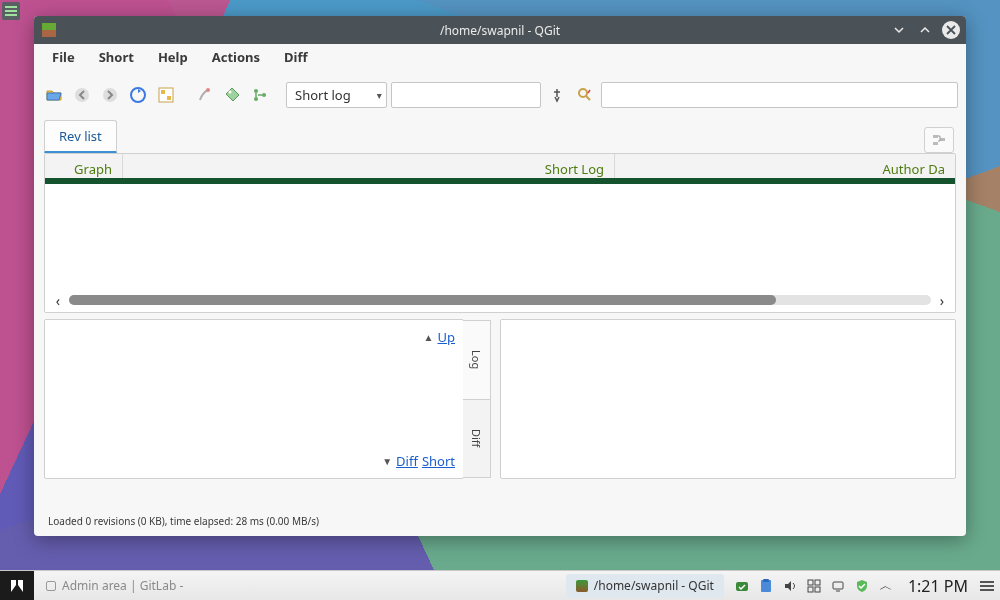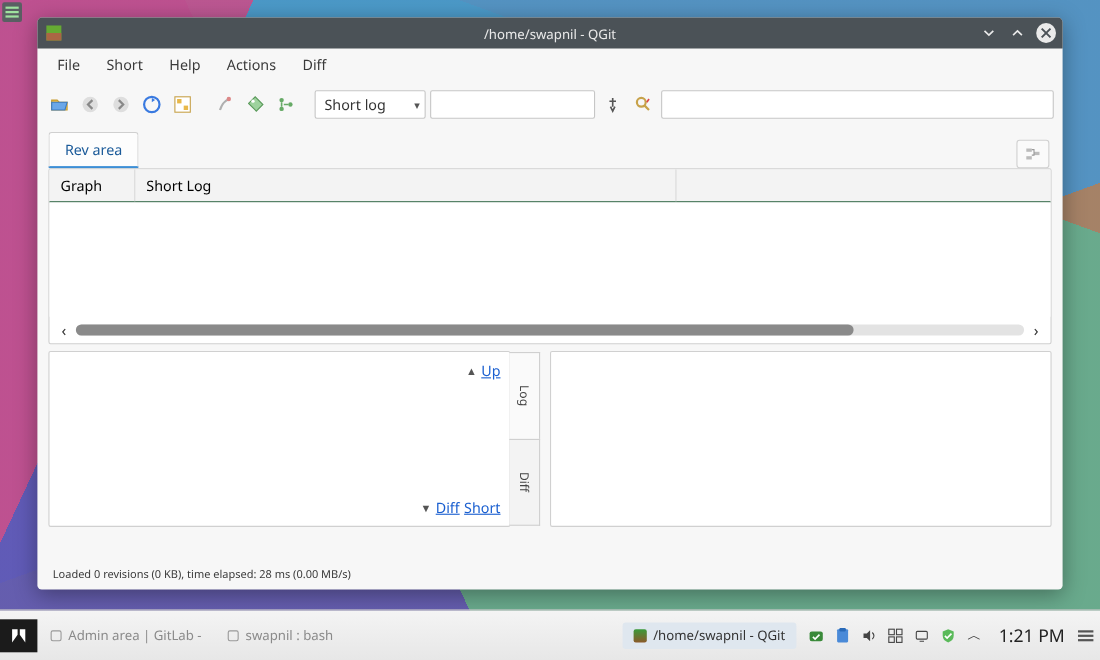--- a/index.html
+++ b/index.html
@@ -15,39 +15,39 @@
 .topbar-btn span { width:12px; height:2px; background:#9fe29f; }
 
 .window { position:absolute; top:16px; left:34px; width:932px; height:520px; background:#f7f7f7; border-radius:4px; box-shadow:0 4px 20px rgba(0,0,0,.35); display:flex; flex-direction:column; }
 .titlebar { height:28px; background:#4b5257; color:#eaeaea; display:flex; align-items:center; font-size:12px; border-radius:4px 4px 0 0; position:relative; }
 .titlebar .icon { margin:0 6px 0 8px; width:14px; height:14px; }
 .titlebar .title { position:absolute; left:0; right:0; text-align:center; pointer-events:none; }
 .win-controls { position:absolute; right:6px; top:0; height:28px; display:flex; align-items:center; gap:8px; }
 .win-controls .ctl { width:18px; height:18px; display:flex; align-items:center; justify-content:center; color:#eaeaea; cursor:pointer; }
 .win-controls .close { background:#eaeaea; color:#4b5257; border-radius:50%; font-weight:bold; }
 
-.menubar { height:30px; display:flex; align-items:center; padding:0 6px; font-size:13px; color:#3a3a3a; }
+.menubar { height:30px; display:flex; align-items:flex-start; padding:0 6px; font-size:13px; color:#3a3a3a;font-weight:bold; }
 .menubar .mi { padding:4px 12px; cursor:pointer; border-radius:3px; }
 
 .toolbar { height:42px; display:flex; align-items:center; padding:0 8px; gap:4px; }
 .tbtn { width:24px; height:24px; display:flex; align-items:center; justify-content:center; border-radius:3px; cursor:pointer; }
 .tsep { width:6px; }
 .combo { height:26px; border:1px solid #c6c6c6; background:#fff; border-radius:2px; display:flex; align-items:center; padding:0 4px 0 8px; font-size:13px; color:#333; gap:26px; cursor:pointer; }
 .combo .chev { font-size:10px; color:#555; }
 .tinput { height:26px; border:1px solid #c6c6c6; background:#fff; border-radius:2px; padding:0 6px; font-size:13px; color:#333; }
 
 .tabs-row { display:flex; align-items:flex-end; padding:4px 10px 0 10px; gap:0; }
 .tab { padding:6px 14px; font-size:13px; color:#2a6fb0; border:1px solid #d0d0d0; border-bottom:none; background:#f7f7f7; border-radius:3px 3px 0 0; position:relative; }
 .tab.active { border-bottom:2px solid #3d8fd6; color:#1a5a99; background:#fdfdfd; }
 .tabs-spacer { flex:1; }
 .tabs-tool { width:30px; height:26px; border:1px solid #d0d0d0; border-radius:3px; display:flex; align-items:center; justify-content:center; background:#fafafa; cursor:pointer; margin-right:2px; }
 
 .content { flex:1; padding:0 10px 6px 10px; display:flex; flex-direction:column; gap:6px; }
 .table-wrap { border:1px solid #d0d0d0; background:#fff; border-radius:2px; display:flex; flex-direction:column; height:160px; }
-.thead { display:flex; height:30px; border-bottom:1px solid #14532d; font-size:13px; color:#000000; background:#f3f3f3; }
+.thead { display:flex; height:30px; border-bottom:6px solid #14532d; font-size:13px; color:#4d7c0f; background:#f3f3f3;text-align:right; }
 .thead .th { padding:6px 10px; border-right:1px solid #d9d9d9; }
 .tbody { flex:1; background:#fff; }
 .hscroll { height:24px; display:flex; align-items:center; padding:0 6px; gap:4px; }
 .hscroll .arrow { font-size:14px; color:#333; cursor:pointer; width:14px; text-align:center; }
 .hscroll .track { flex:1; height:10px; background:#e3e3e3; border-radius:5px; position:relative; }
 .hscroll .thumb { position:absolute; top:0; left:0; height:10px; width:82%; background:#8a8a8a; border-radius:5px; }
 
 .panes { display:flex; gap:8px; height:160px; }
 .pane { border:1px solid #d0d0d0; background:#fff; border-radius:2px; flex:1; position:relative; padding:4px; }
 .pane.left { flex:0 0 420px; }
@@ -55,21 +55,21 @@
 .vtab { flex:1; border:1px solid #d0d0d0; border-left:none; background:#f3f3f3; writing-mode:vertical-rl; text-orientation:mixed; font-size:11px; display:flex; align-items:center; justify-content:center; color:#444; cursor:pointer; }
 .vtab.first { border-bottom:none; background:#fafafa; }
 .linkrow { position:absolute; display:flex; align-items:center; gap:4px; font-size:13px; }
 .linkrow.up { top:8px; right:8px; }
 .linkrow.down { bottom:8px; right:8px; }
 .linkrow a { color:#1a5fd0; text-decoration:underline; cursor:pointer; }
 .linkrow .tri { font-size:10px; color:#555; }
 
 .statusbar { height:30px; font-size:10px; color:#3a3a3a; display:flex; align-items:center; padding:0 14px; }
 
-.taskbar { position:absolute; bottom:0; left:0; right:0; height:46px; background:linear-gradient(#f4f4f4,#e7e7e7); border-top:1px solid #c8c8c8; display:flex; align-items:center; font-size:12px; color:#333; }
+.taskbar { position:absolute; bottom:0; left:0; right:0; height:30px; background:linear-gradient(#f4f4f4,#e7e7e7); border-top:1px solid #c8c8c8; display:flex; align-items:center; font-size:12px; color:#333; }
 .kmenu { width:34px; height:30px; background:#1b1b1b; color:#fff; display:flex; align-items:center; justify-content:center; font-weight:bold; font-size:14px; cursor:pointer; }
 .task { display:flex; align-items:center; gap:6px; padding:0 10px; height:24px; margin:0 2px; border-radius:3px; cursor:pointer; }
 .task.min { color:#8a8a8a; }
 .task.active { background:#dfe7ef; }
 .task .dot { width:10px; height:10px; border:1px solid #999; border-radius:2px; }
 .task .qicon { width:12px; height:12px; background:linear-gradient(#3a9a3a,#8b5a2a); border-radius:2px; }
 .tray { margin-left:auto; display:flex; align-items:center; gap:8px; padding:0 8px; }
 .tray .ti { width:16px; height:16px; display:flex; align-items:center; justify-content:center; color:#3a3a3a; cursor:pointer; font-size:13px; }
 .clock { font-size:16px; color:#222; padding:0 6px; }
 .hamb { display:flex; flex-direction:column; gap:2px; padding:0 6px; cursor:pointer; }
@@ -191,37 +191,38 @@
         <svg width="16" height="16">
           <circle cx="6" cy="6" r="4" fill="none" stroke="#c7a24a" stroke-width="2"></circle>
           <path d="M9 9l4 4" stroke="#c7a24a" stroke-width="2"></path>
           <path d="M13 3l-2 3" stroke="#d44" stroke-width="1.5"></path>
         </svg>
       </div>
     <input class="tinput" style="flex: 1 1 0%;" value="">
   </div>
 
   <div class="tabs-row">
-    <div class="tab active">Rev area</div>
+    <div class="tab active">Rev list</div>
     <div class="tabs-spacer"></div>
     <div class="tabs-tool">
         <svg width="16" height="16">
           <rect x="2" y="3" width="5" height="3" fill="#bbb"></rect>
           <rect x="2" y="10" width="5" height="3" fill="#bbb"></rect>
           <rect x="9" y="6" width="5" height="3" fill="#bbb"></rect>
           <path d="M7 4h2v5h-2" stroke="#999" fill="none"></path>
         </svg>
       </div>
   </div>
 
   <div class="content">
     <div class="table-wrap">
       <div class="thead">
         <div class="th" style="width:78px">Graph</div>
         <div class="th" style="width:492px">Short Log</div>
+        <div class="th" style="flex:1;border-right:none">Author Da</div>
       </div>
       <div class="tbody"></div>
       <div class="hscroll">
         <div class="arrow">‹</div>
         <div class="track">
             <div class="thumb"></div>
           </div>
         <div class="arrow">›</div>
       </div>
     </div>
@@ -254,24 +255,20 @@
 <div class="taskbar">
   <div class="kmenu">
     <svg width="18" height="18">
         <path d="M3 3h5v5l-5 7V3zM10 3h5v12l-5-7V3z" fill="#fff"></path>
       </svg>
   </div>
   <div class="task min">
     <span class="dot"></span>
     <span>Admin area | GitLab -</span>
   </div>
-  <div class="task min">
-    <span class="dot"></span>
-    <span>swapnil : bash</span>
-  </div>
   <div style="flex:1"></div>
   <div class="task active">
     <span class="qicon"></span>
     <span>/home/swapnil - QGit</span>
   </div>
   <div class="tray">
     <div class="ti">
         <svg width="14" height="14">
           <rect x="1" y="3" width="12" height="9" rx="2" fill="#3a8a3a"></rect>
           <path d="M4 8l2 2 4-4" stroke="#fff" stroke-width="1.5" fill="none"></path>

